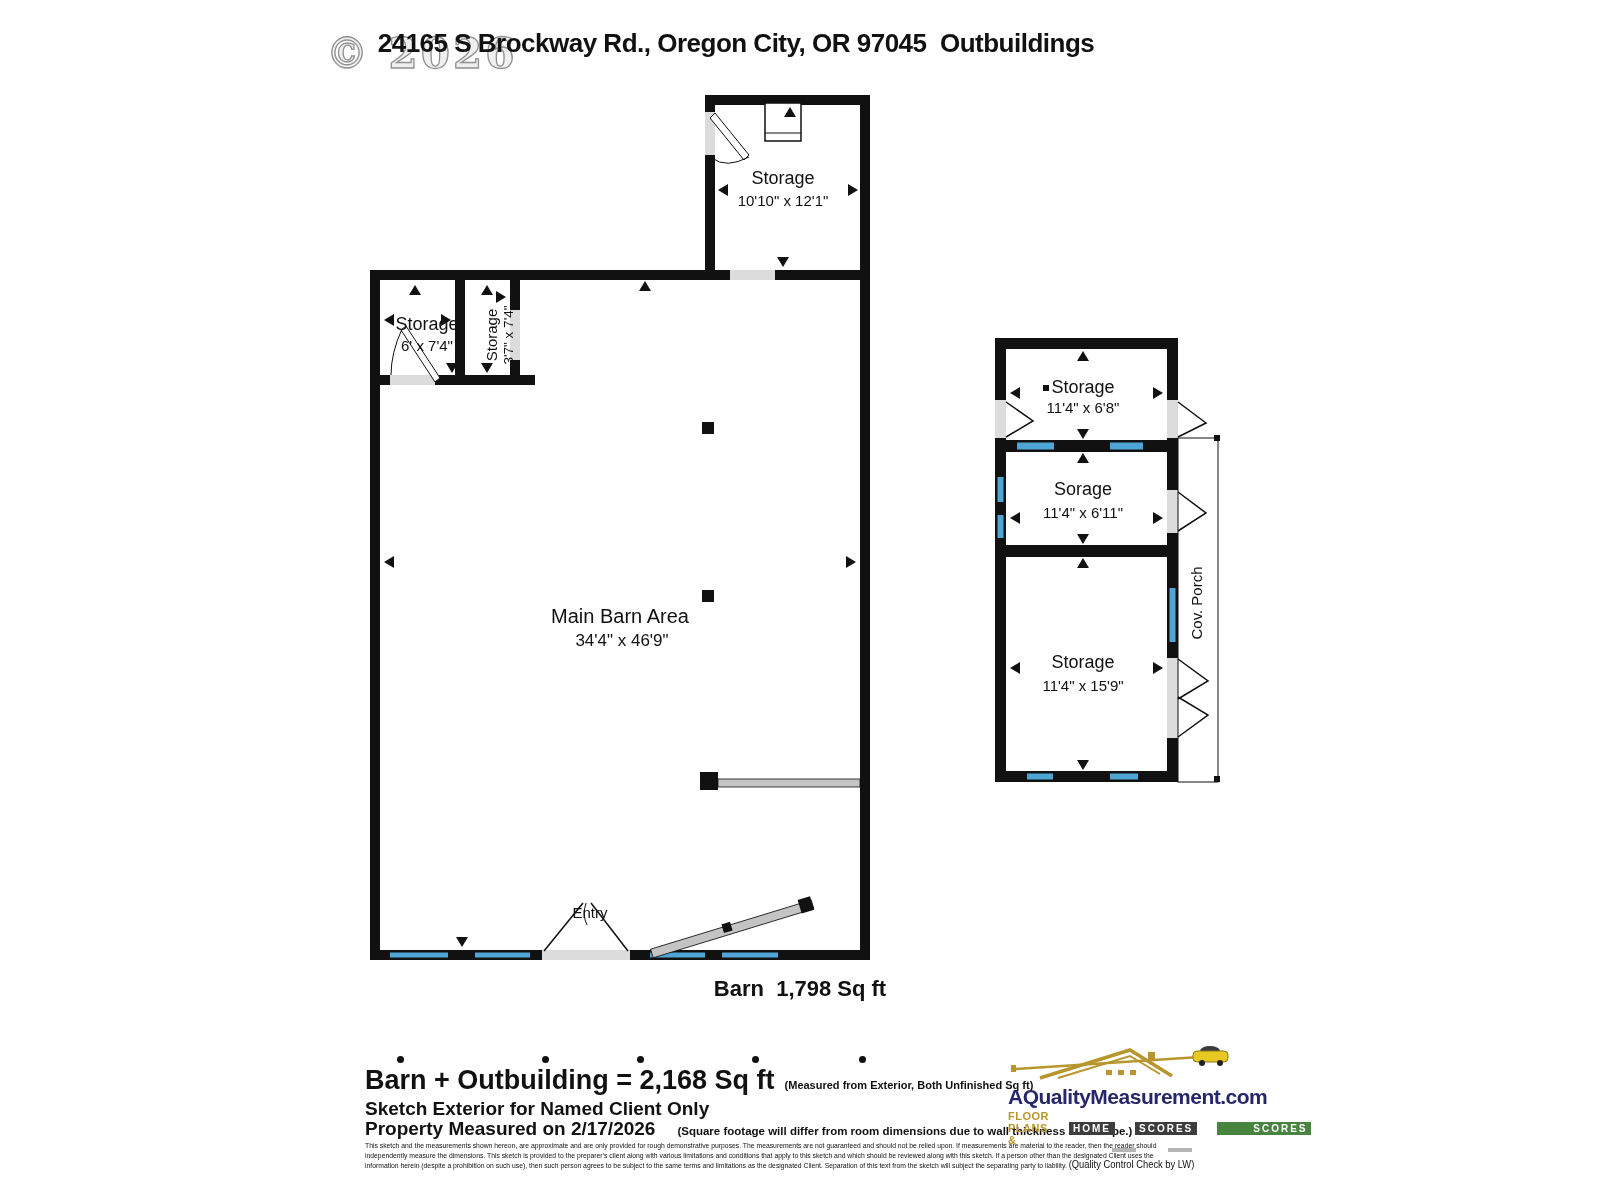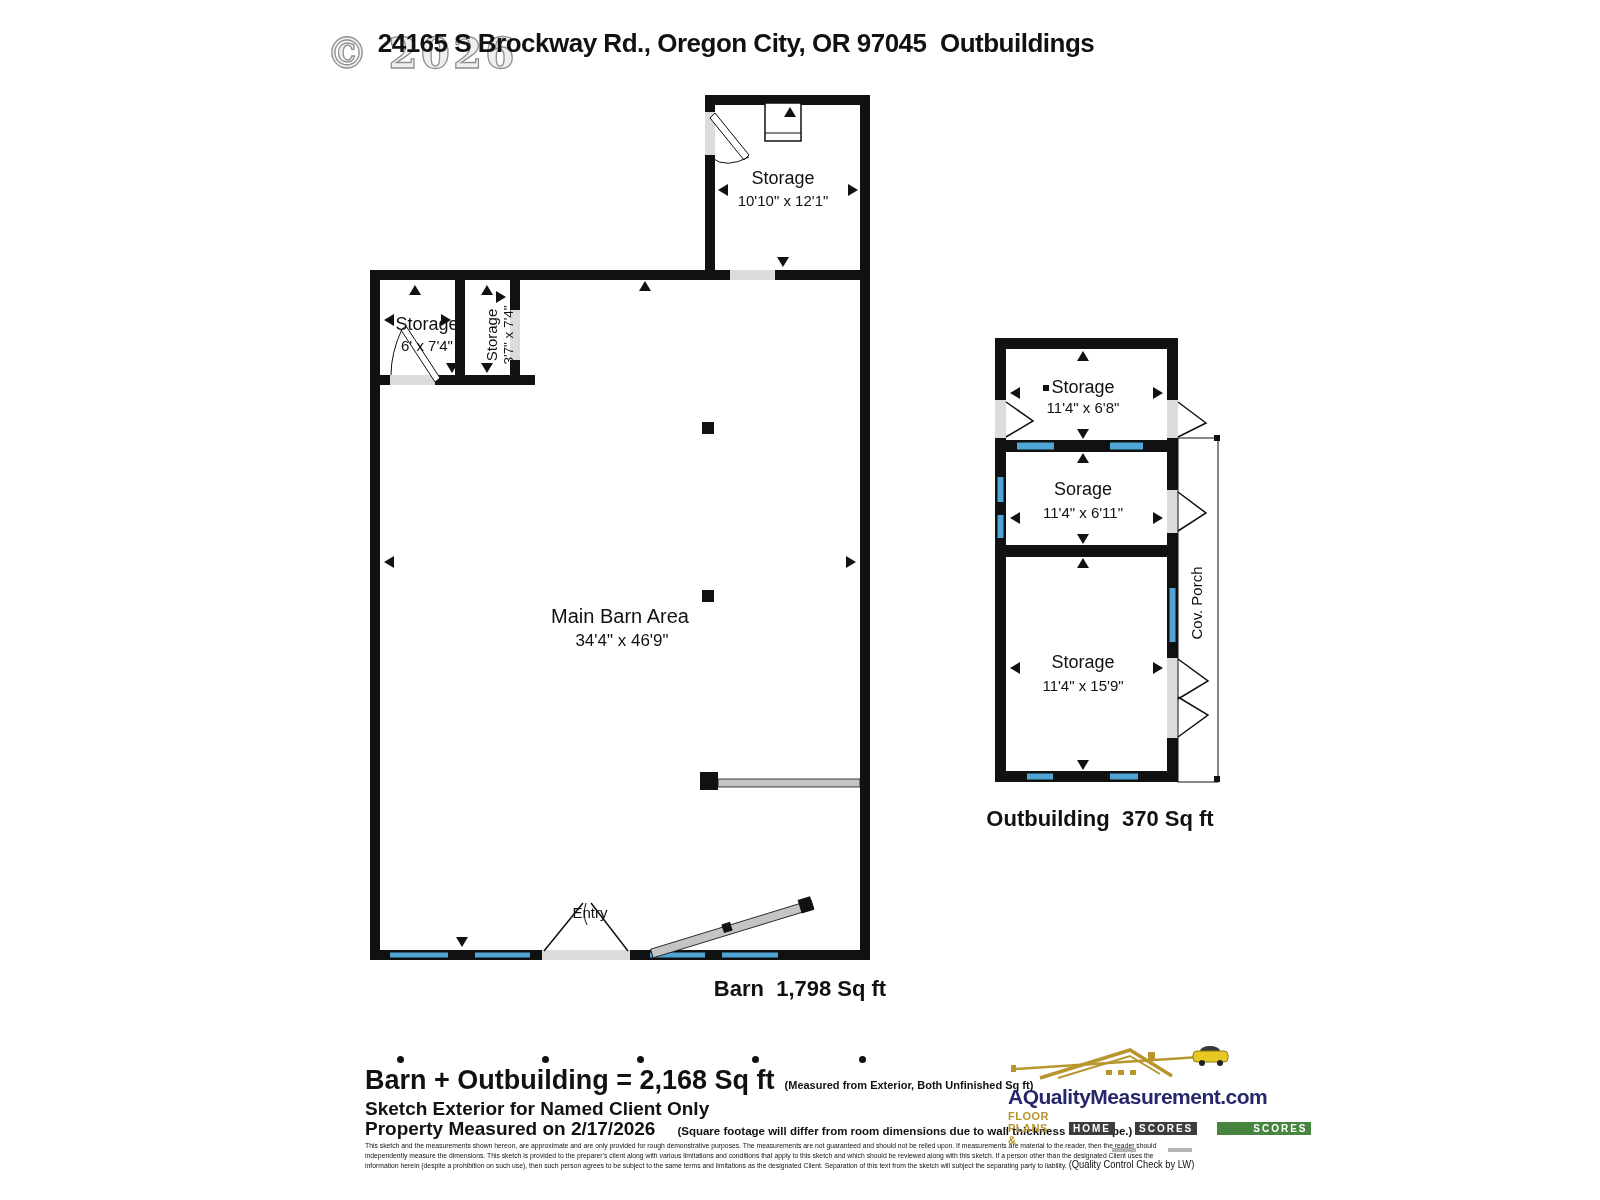--- a/index.html
+++ b/index.html
@@ -223,21 +223,20 @@
 
     <text class="rname" x="128" y="343">Storage</text>
     <text class="rdims" x="128" y="366">11'4" x 15'9"</text>
 
     <g transform="translate(247 278) rotate(-90)">
       <text class="rname-rot" style="font-size:15px;" x="0" y="0">Cov. Porch</text>
     </g>
   </svg>
 
   <div class="abs caption" style="left:620px;top:976px;width:360px;">Barn &nbsp;1,798 Sq ft</div>
-  <div class="abs caption" style="left:945px;top:806px;width:310px;">Outbuilding &nbsp;370 Sq ft</div>
 
   <span class="dot" style="left:397px;top:1056px;"></span>
   <span class="dot" style="left:542px;top:1056px;"></span>
   <span class="dot" style="left:637px;top:1056px;"></span>
   <span class="dot" style="left:752px;top:1056px;"></span>
   <span class="dot" style="left:859px;top:1056px;"></span>
 
   <div class="abs" style="left:365px;top:1066px;">
     <div class="f-line1">
       <span>Barn + Outbuilding = 2,168 Sq ft</span><span class="f-note1">(Measured from Exterior, Both Unfinished Sq ft)</span>

